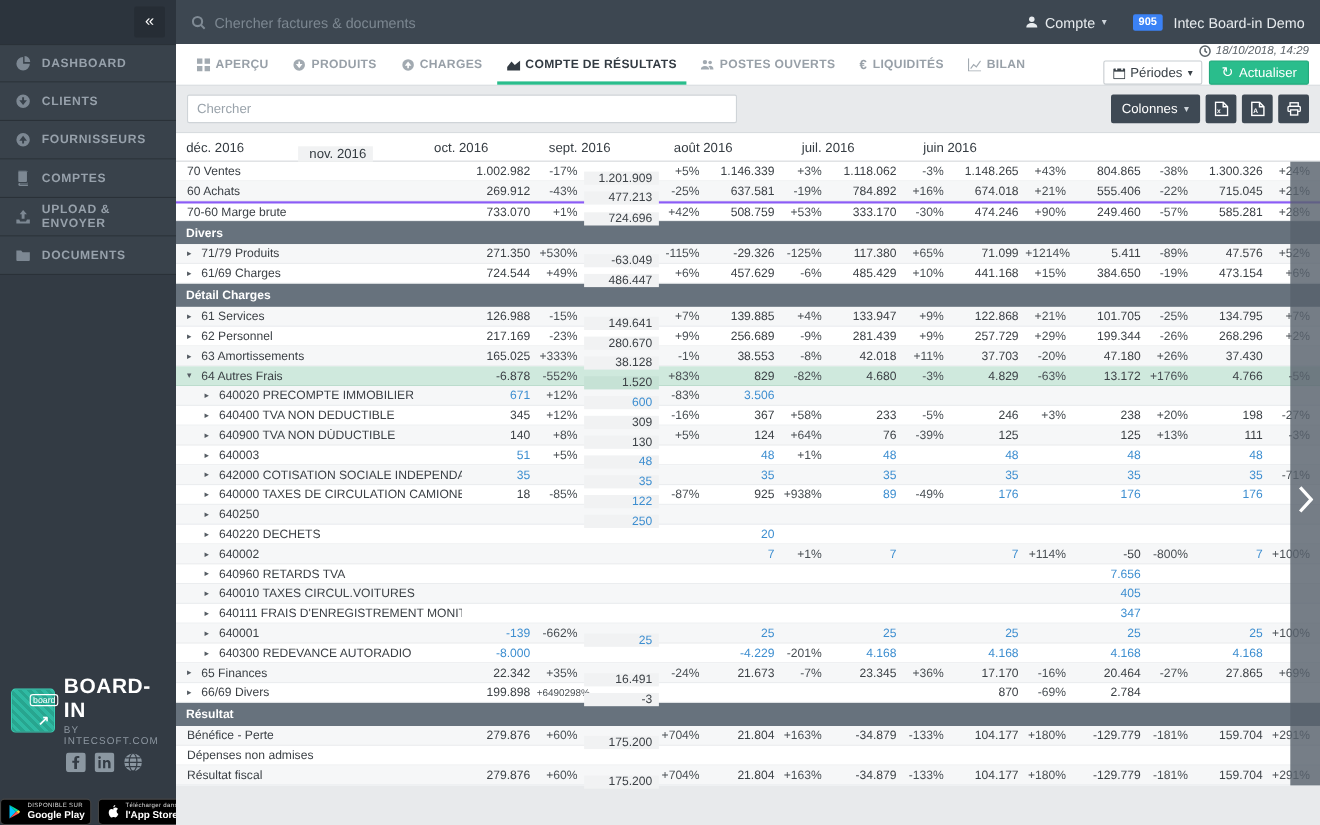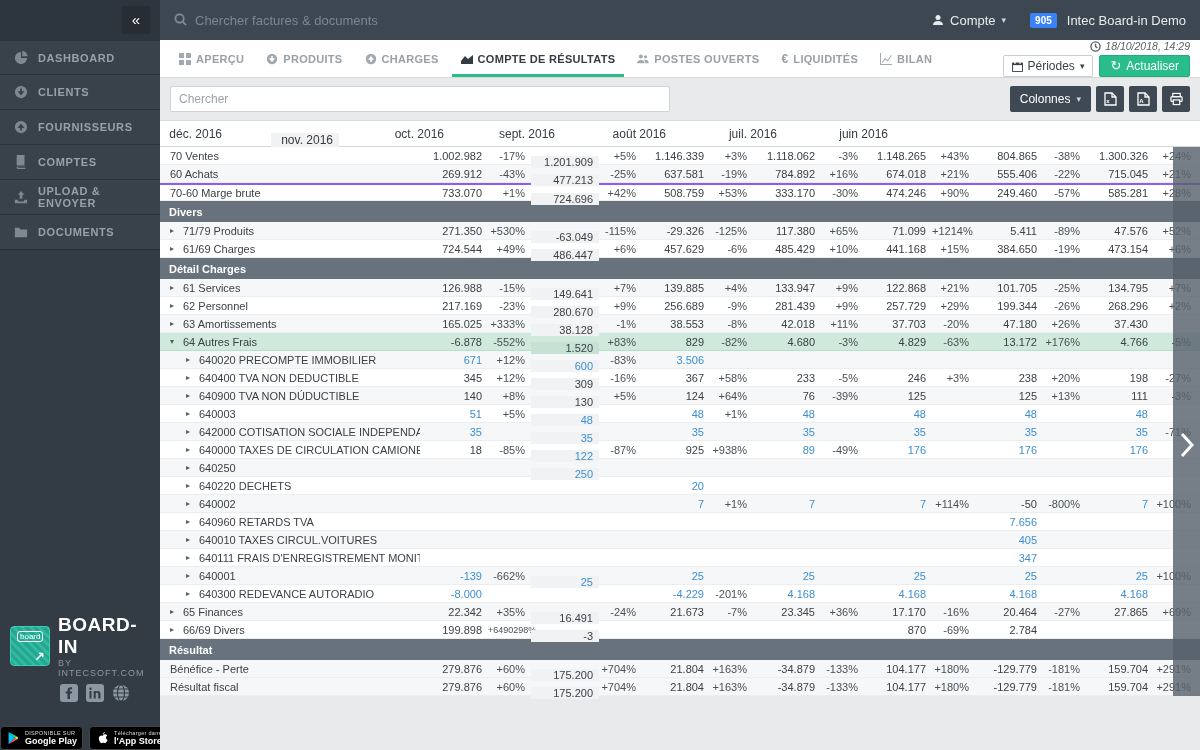--- a/index.html
+++ b/index.html
@@ -17,37 +17,37 @@
   .nav-item { display:flex; align-items:center; gap:10px; height:35px; padding-left:14px;
     color:#97a1ab; font-size:11px; font-weight:bold; letter-spacing:.6px;
     border-bottom:1px solid #2a3138; background:#39424b; cursor:pointer; }
   .nav-item:first-child { border-top:1px solid #2a3138; }
   .nav-item svg { width:14px; height:14px; fill:#7d8893; flex:none; }
   .nav-spacer { flex:1; }
   .brand { padding:8px 10px 4px 10px; display:flex; align-items:center; gap:8px; }
   .brand-logo { width:40px; height:40px; border-radius:4px; flex:none;
     background:repeating-linear-gradient(45deg,#28a58f,#28a58f 3px,#2fbaa3 3px,#2fbaa3 6px);
     position:relative; border:1px solid #3ad0b5; }
-  .brand-logo .b-word { position:absolute; top:4px; left:6px; font-size:8px; color:#fff; border:1px solid #fff;
+  .brand-logo .b-word { position:absolute; top:4px; left:16px; font-size:8px; color:#fff; border:1px solid #fff;
     border-radius:3px; padding:0 2px; }
   .brand-logo .b-arrow { position:absolute; bottom:1px; right:4px; color:#fff; font-size:13px; font-weight:bold; }
   .brand-text .b-name { color:#fff; font-size:19px; font-weight:bold; letter-spacing:.5px; }
   .brand-text .b-by { color:#8d97a1; font-size:9px; letter-spacing:1px; }
   .social { display:flex; gap:8px; justify-content:center; padding:2px 0 10px 30px; }
   .social svg { width:18px; height:18px; fill:#8b97a1; }
   .stores { display:flex; gap:6px; padding:14px 8px 0 0; }
   .store-badge { flex:1; background:#000; border:1px solid #444; border-radius:4px; color:#fff;
     display:flex; align-items:center; gap:5px; padding:3px 5px; cursor:pointer; }
   .store-badge svg { width:14px; height:16px; flex:none; }
   .store-top { font-size:5.5px; color:#ddd; letter-spacing:.3px; }
   .store-bottom { font-size:9px; font-weight:bold; white-space:nowrap; }
 
   
   .topbar { grid-row:1; grid-column:2; background:#3d4751; display:flex; align-items:center; padding:0 14px; }
-  .topbar .search-wrap { display:flex; align-items:flex-start; gap:8px; flex:1; }
+  .topbar .search-wrap { display:flex; align-items:center; gap:8px; flex:1; }
   .topbar svg.mag { width:13px; height:13px; stroke:#7f8a94; fill:none; stroke-width:2; }
   .topbar input { background:transparent; border:none; outline:none; color:#c9d1d8; font-size:13px; width:320px; }
   .topbar input::placeholder { color:#7c8791; }
   .top-right { display:flex; align-items:center; gap:10px; color:#e7ebee; font-size:13px; }
   .account { display:flex; align-items:center; gap:6px; cursor:pointer; }
   .account svg { width:12px; height:12px; fill:#e7ebee; }
   .caret { font-size:9px; color:#cdd4da; }
   .badge { background:#3b82f6; color:#fff; font-size:10px; font-weight:bold; padding:2px 5px; border-radius:2px; margin-left:14px; }
 
   
@@ -882,20 +882,39 @@
             <div class="cell pct">+163%</div>
             <div class="cell val">-34.879</div>
             <div class="cell pct">-133%</div>
             <div class="cell val">104.177</div>
             <div class="cell pct">+180%</div>
             <div class="cell val">-129.779</div>
             <div class="cell pct">-181%</div>
             <div class="cell val">159.704</div>
             <div class="cell pct">+291%</div>
           </div>
+          <div class="trow">
+            <div class="cell-label">
+              <span>Dépenses non admises</span>
+            </div>
+            <div class="cell val"></div>
+            <div class="cell pct"></div>
+            <div class="cell val shade"></div>
+            <div class="cell pct"></div>
+            <div class="cell val"></div>
+            <div class="cell pct"></div>
+            <div class="cell val"></div>
+            <div class="cell pct"></div>
+            <div class="cell val"></div>
+            <div class="cell pct"></div>
+            <div class="cell val"></div>
+            <div class="cell pct"></div>
+            <div class="cell val"></div>
+            <div class="cell pct"></div>
+          </div>
           <div class="trow stripe">
             <div class="cell-label">
               <span>Résultat fiscal</span>
             </div>
             <div class="cell val">279.876</div>
             <div class="cell pct">+60%</div>
             <div class="cell val shade">175.200</div>
             <div class="cell pct">+704%</div>
             <div class="cell val">21.804</div>
             <div class="cell pct">+163%</div>

